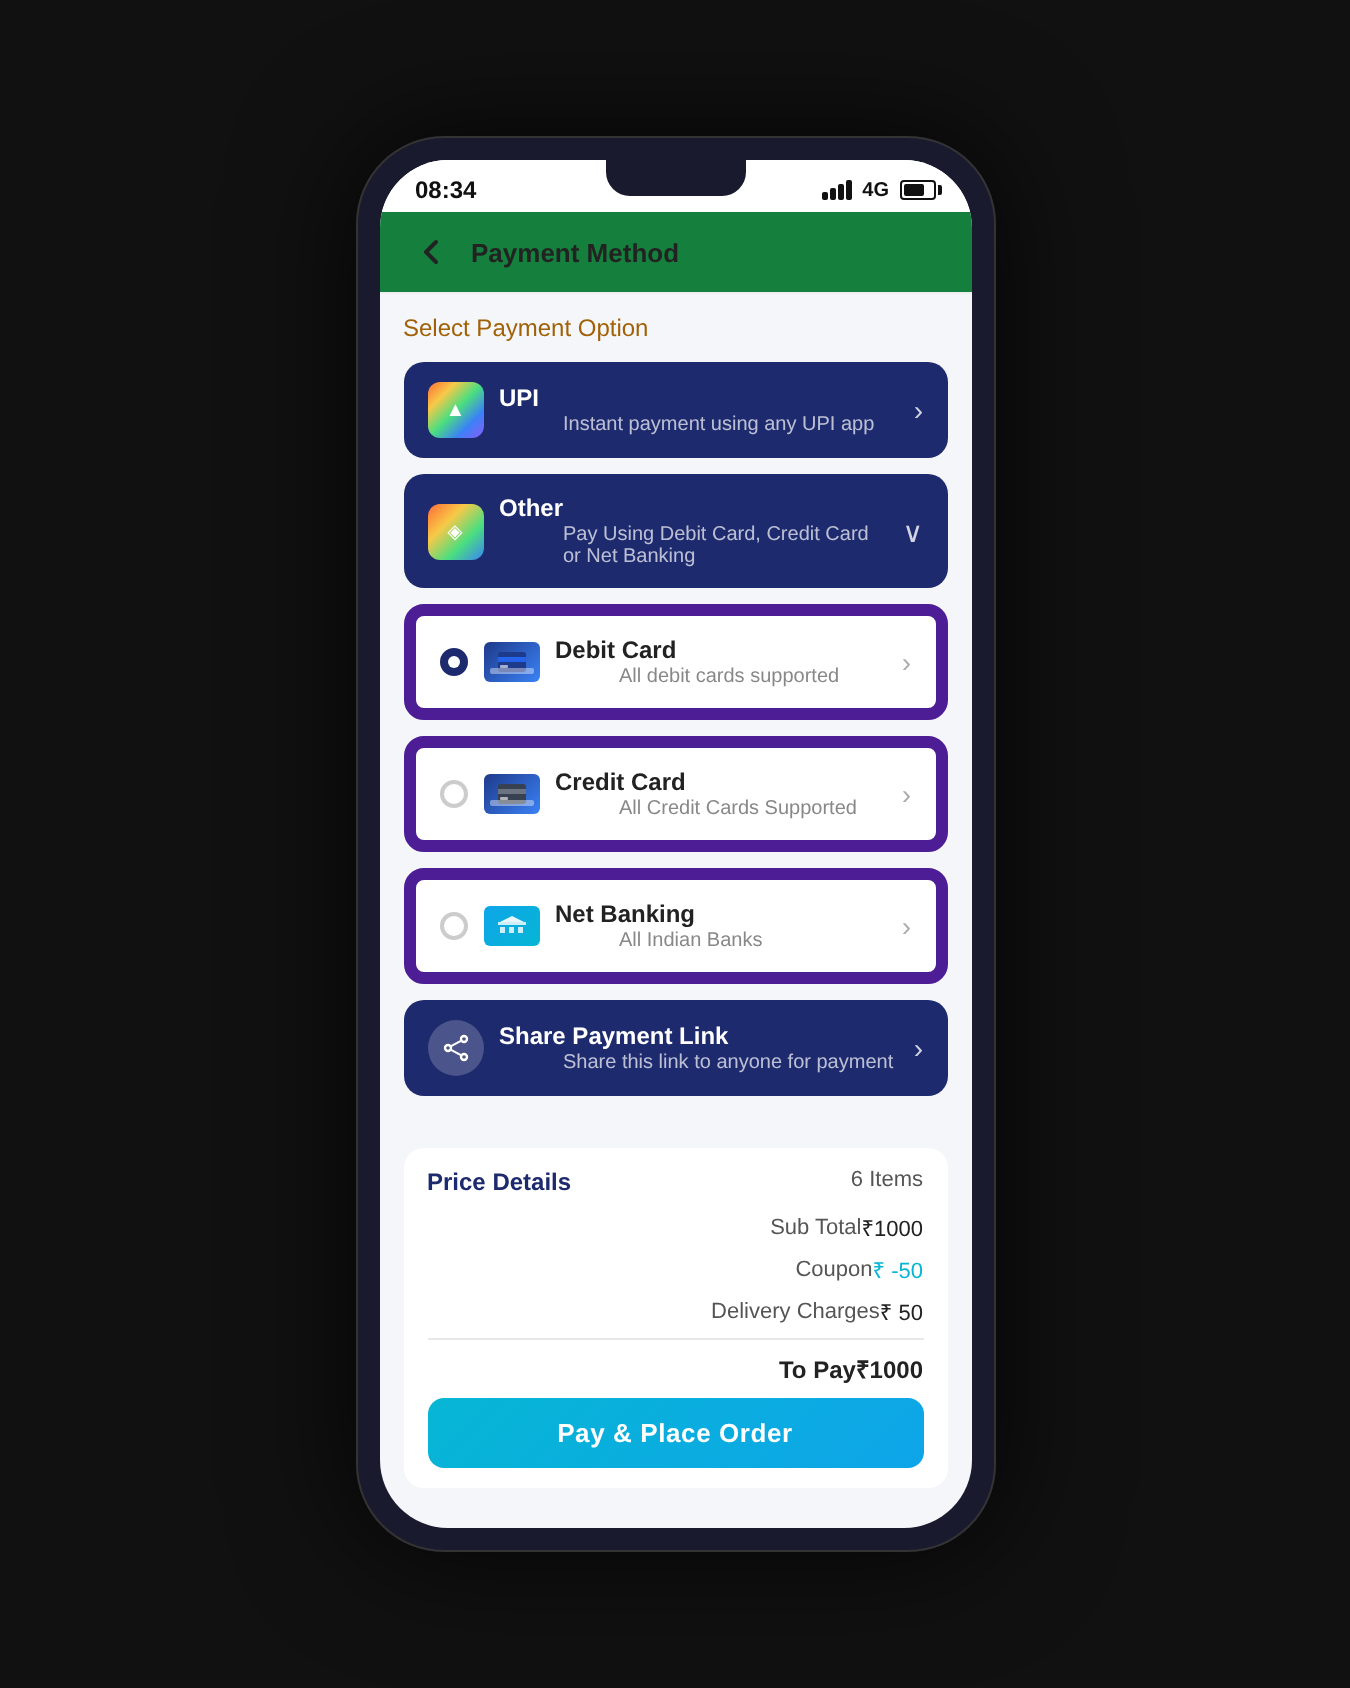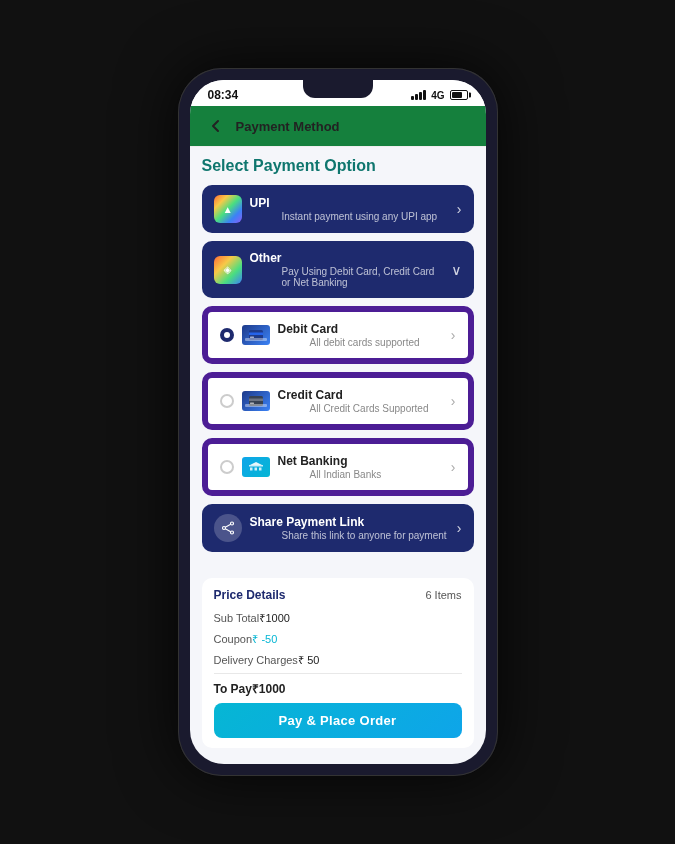--- a/index.html
+++ b/index.html
@@ -75,23 +75,23 @@
     .scroll-area {
       flex: 1;
       overflow-y: auto;
       padding: 10px 12px;
       display: flex;
       flex-direction: column;
       gap: 8px;
     }
     .scroll-area::-webkit-scrollbar { display: none; }
     .section-title {
-      font-size: 16px;
-      font-weight: 700;
-      color: #0f766e;
+      font-size: 12px;
+      font-weight: 400;
+      color: #a16207;
       margin-bottom: 2px;
     }
     .payment-option {
       background: #1e2a6e;
       border-radius: 10px;
       padding: 10px 12px;
       display: flex;
       align-items: center;
       cursor: pointer;
       gap: 8px;
@@ -208,28 +208,28 @@
     }
     .price-section {
       background: #fff;
       border-radius: 10px;
       padding: 10px 12px;
       margin-top: 4px;
     }
     .price-header {
       display: flex;
       justify-content: space-between;
-      align-items: center;
+      align-items: flex-start;
       margin-bottom: 8px;
     }
     .price-header-title { font-size: 12px; font-weight: 700; color: #1e2a6e; }
     .items-badge { font-size: 11px; color: #555; }
     .price-row {
       display: flex;
-      justify-content: flex-start;
+      justify-content: flex-end;
       align-items: center;
       margin-bottom: 6px;
     }
     .price-label { font-size: 11px; color: #555; }
     .price-value { font-size: 11px; color: #222; font-weight: 500; }
     .price-value.discount { color: #06b6d4; }
     .price-row.total .price-label { font-size: 12px; font-weight: 700; color: #222; }
     .price-row.total .price-value { font-size: 12px; font-weight: 700; color: #222; }
     .pay-btn {
       background: linear-gradient(135deg, #06b6d4, #0ea5e9);

